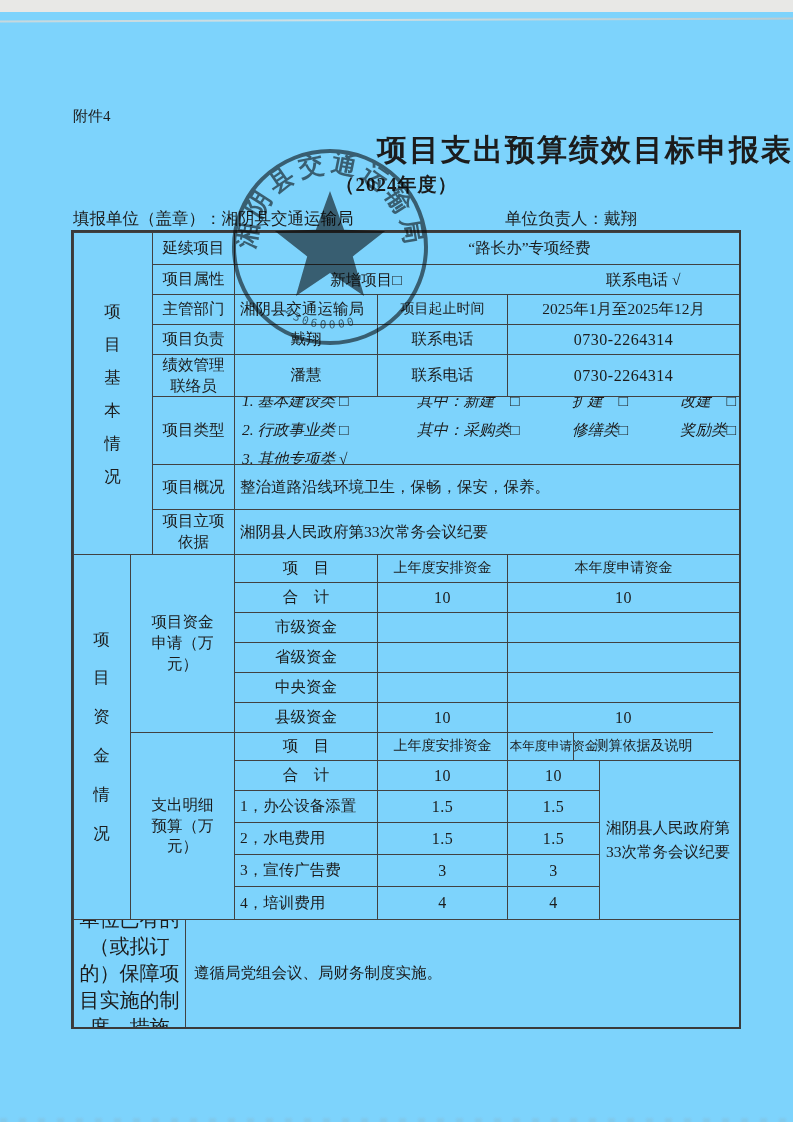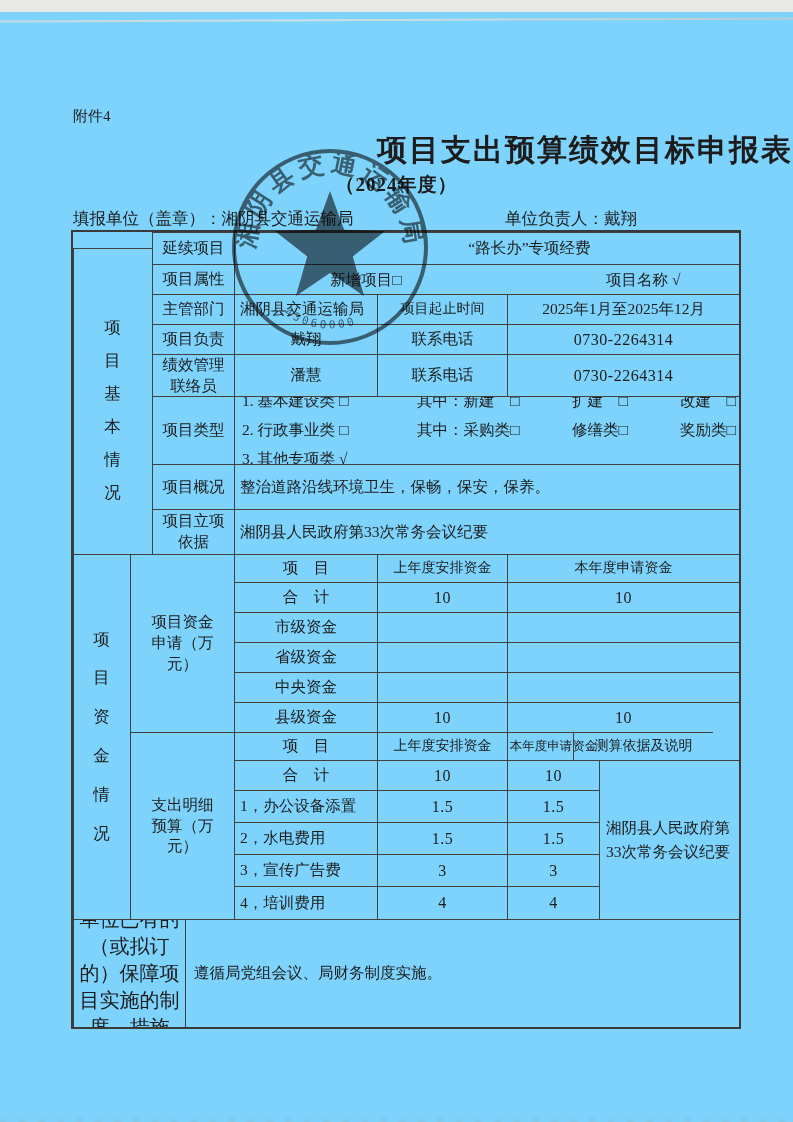--- a/index.html
+++ b/index.html
@@ -46,21 +46,21 @@
   .c .w { display:block; }
   .vtext { line-height:2.0; font-size:16.5px; letter-spacing:1px; }
   .vcol { width:1.1em; word-break:break-all; margin:0 auto; }
   .sm { font-size:14px; }
   .xs { font-size:12.5px; white-space:nowrap; }
   .num { font-size:16px; letter-spacing:.5px; }
   .typegrid {
     display:grid; grid-template-columns:175px 155px 108px auto;
     grid-auto-rows:min-content; row-gap:8px;
     align-content:center; justify-items:start;
-    padding:3px 2px 3px 6px; text-align:left; font-size:15.5px;
+    padding:3px 2px 3px 6px; text-align:left; font-size:15.5px;font-style:italic;
   }
   .attr-cell { position:relative; }
   .attr-pos { position:absolute; top:50%; transform:translate(-50%,-50%); white-space:nowrap; }
 
   .seal {
     position:absolute; left:225px; top:132px; width:210px; height:210px;
     color:#4a4a4a; opacity:.78; mix-blend-mode:multiply; pointer-events:none;
   }
 </style>
 </head>
@@ -71,31 +71,31 @@
 
   <div class="attachment">附件4</div>
   <div class="doc-title">项目支出预算绩效目标申报表</div>
   <div class="doc-subtitle">（2024年度）</div>
 
   <div class="info-line info-left"><span>填报单位（盖章）：</span><span>湘阴县交通运输局</span></div>
   <div class="info-line info-right"><span>单位负责人：</span><span>戴翔</span></div>
 
   <div class="tbl">
 
-    <div class="c vtext" style="left:0;top:16px;width:79px;height:322px;justify-content:center;">
+    <div class="c vtext" style="left:0;top:0;width:79px;height:322px;justify-content:center;">
         <span class="vcol">项目基本情况</span>
       </div>
 
     <div class="c" style="left:79px;top:0;width:82px;height:32px;">延续项目</div>
     <div class="c" style="left:161px;top:0;width:505px;height:32px;padding-left:85px;">“路长办”专项经费</div>
 
     <div class="c" style="left:79px;top:32px;width:82px;height:30px;">项目属性</div>
     <div class="c attr-cell" style="left:161px;top:32px;width:505px;height:30px;">
       <span class="attr-pos" style="left:26%;">新增项目□</span>
-      <span class="attr-pos" style="left:81%;">项目名称 √</span>
+      <span class="attr-pos" style="left:81%;">联系电话 √</span>
     </div>
 
     <div class="c" style="left:79px;top:62px;width:82px;height:30px;">主管部门</div>
     <div class="c left" style="left:161px;top:62px;width:143px;height:30px;">湘阴县交通运输局</div>
     <div class="c sm" style="left:304px;top:62px;width:130px;height:30px;">项目起止时间</div>
     <div class="c" style="left:434px;top:62px;width:232px;height:30px;">2025年1月至2025年12月</div>
 
     <div class="c" style="left:79px;top:92px;width:82px;height:30px;">项目负责</div>
     <div class="c" style="left:161px;top:92px;width:143px;height:30px;">戴翔</div>
     <div class="c" style="left:304px;top:92px;width:130px;height:30px;">联系电话</div>

